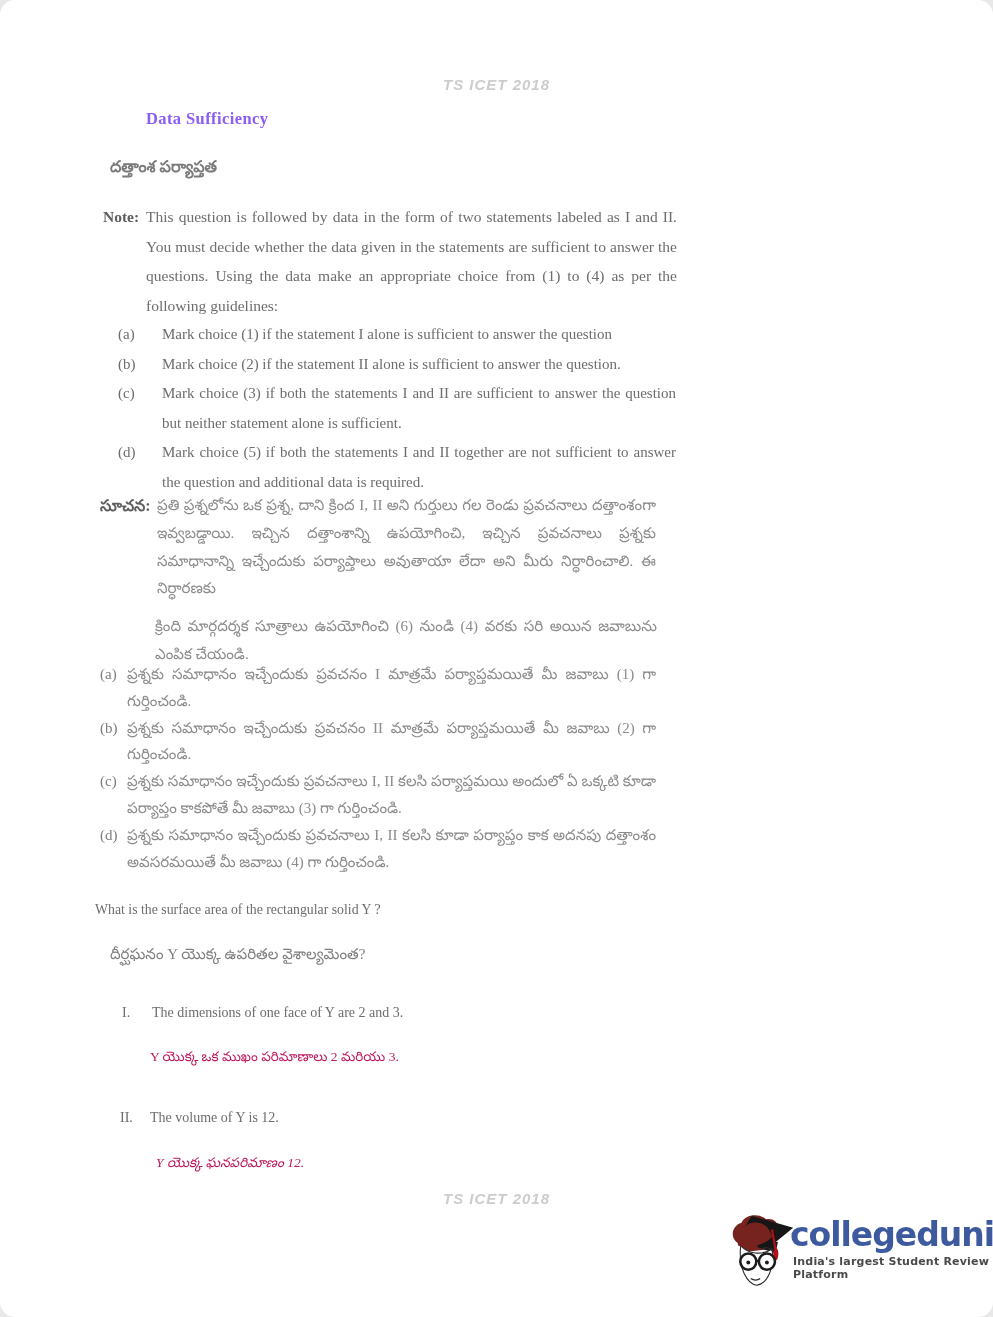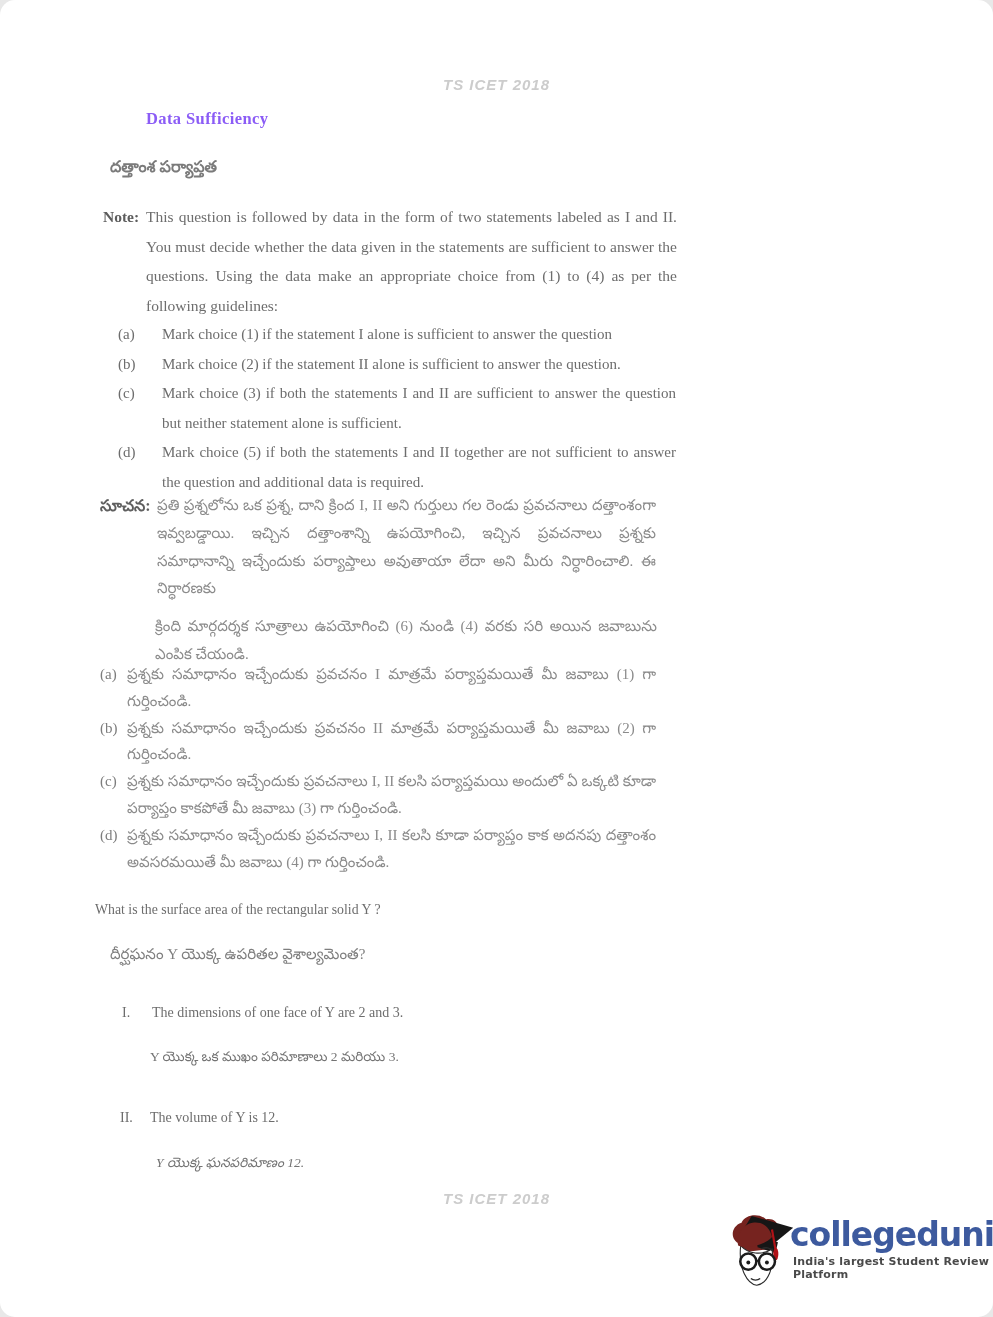--- a/index.html
+++ b/index.html
@@ -68,21 +68,21 @@
   .question-te{
     position:absolute;left:110px;top:946px;
     font-size:15px;color:#7e7e7e;
   }
   .statement{
     position:absolute;font-size:14px;color:#6d6d6d;
   }
   .statement .slabel{position:absolute;left:0;top:0;}
   .statement .stext{display:block;padding-left:30px;}
   .statement-te{
-    position:absolute;font-size:13.5px;color:#737373;
+    position:absolute;font-size:13.5px;color:#be185d;
   }
   .st1{left:122px;top:1005px;width:480px;}
   .st1-te{left:150px;top:1049px;}
   .st2{left:120px;top:1110px;width:480px;}
   .st2-te{left:156px;top:1155px;font-style:italic;}
   .logo{
     position:absolute;left:728px;top:1202px;width:266px;height:104px;
     display:flex;align-items:flex-start;
   }
   .logo-mascot{flex:0 0 auto;margin-top:4px;}

